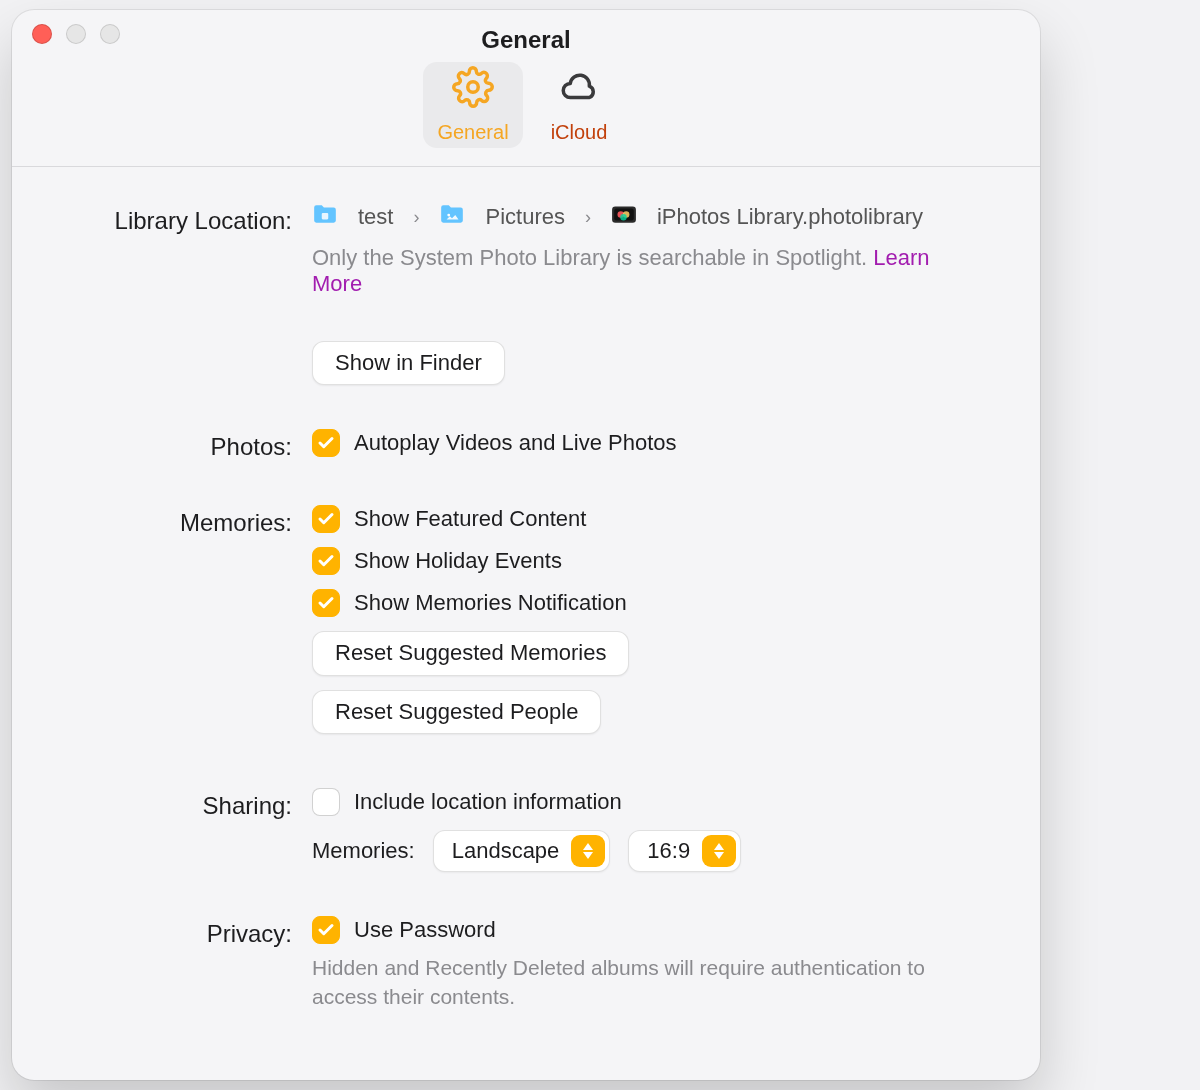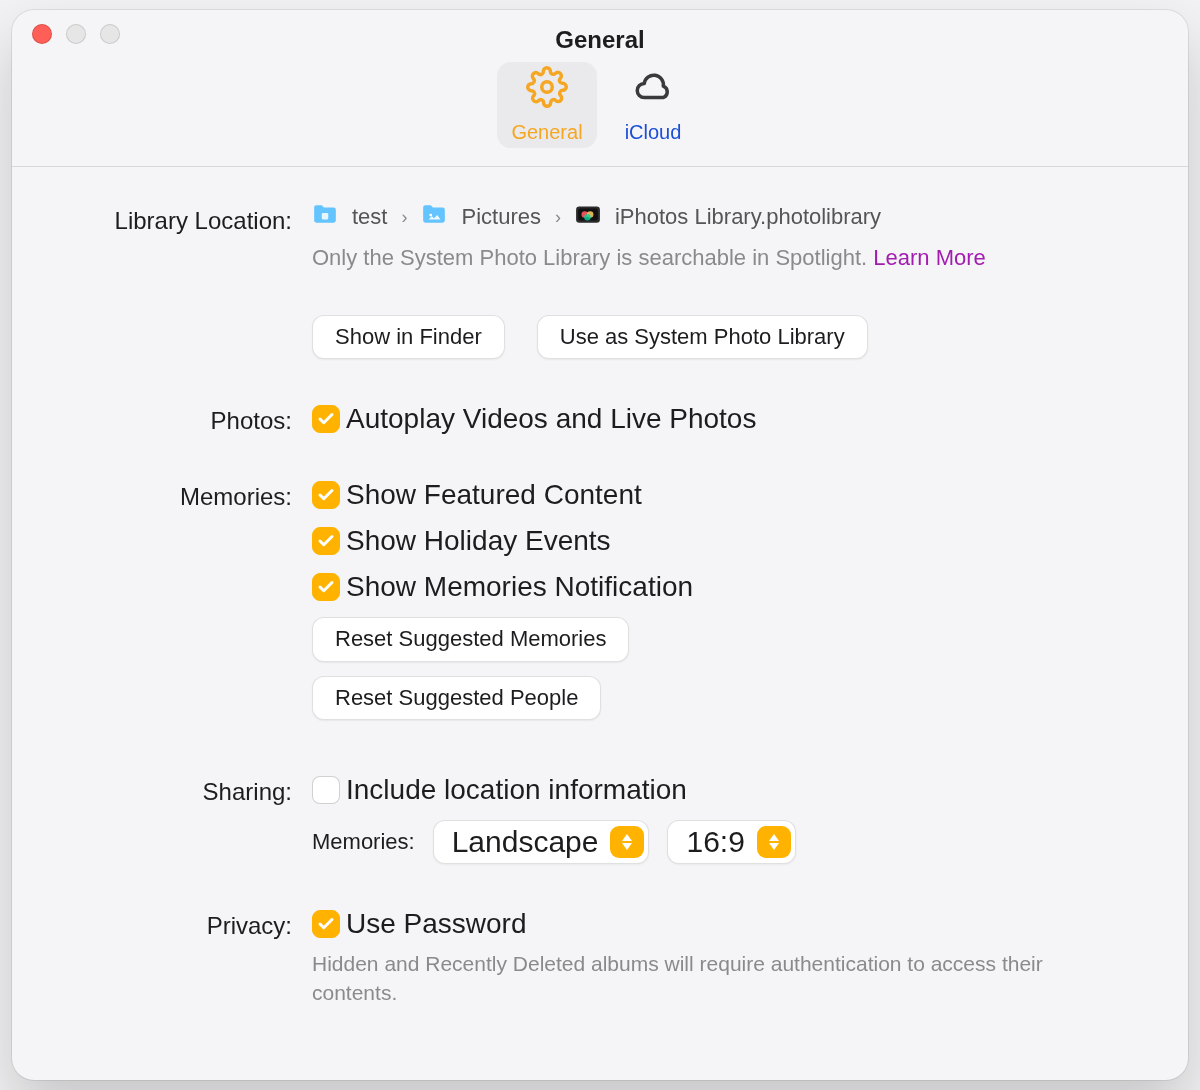--- a/index.html
+++ b/index.html
@@ -5,21 +5,21 @@
   * { box-sizing: border-box; margin: 0; padding: 0; }
   html, body { width: 1200px; height: 1090px; }
   body {
     font-family: -apple-system, "Helvetica Neue", Helvetica, Arial, sans-serif;
     font-size: 21px;
     background: #f2f2f4;
     color: #1d1d1f;
     -webkit-font-smoothing: antialiased;
   }
   .window {
-    width: 1176px;
+    width: 1028px;
     height: 1070px;
     margin: 10px 12px;
     background: #f5f5f7;
     border-radius: 22px;
     box-shadow: 0 0 0 1px rgba(0,0,0,0.08), 0 30px 60px rgba(0,0,0,0.18);
     overflow: hidden;
     position: relative;
   }
   .titlebar {
     height: 46px;
@@ -57,21 +57,21 @@
   .tab {
     width: 100px;
     height: 86px;
     border-radius: 14px;
     display: flex;
     flex-direction: column;
     align-items: center;
     justify-content: center;
     gap: 8px;
     font-size: 20px;
-    color: #1d4ed8;
+    color: #c2410c;
   }
   .tab.selected {
     background: #eaeaec;
     color: #f5a623;
   }
   .tab .lbl { font-size: 20px; }
   .content {
     padding: 36px 60px 40px 60px;
   }
   .row {
@@ -89,21 +89,21 @@
   }
   .body-col {
     flex: 1;
     display: flex;
     flex-direction: column;
     gap: 14px;
   }
   .breadcrumb {
     display: flex;
     align-items: center;
-    gap: 14px;
+    gap: 20px;
     font-size: 22px;
     color: #8a8a8e;
     flex-wrap: wrap;
   }
   .breadcrumb .chev { color: #8a8a8e; font-size: 18px; }
   .breadcrumb .seg { color: #555; }
   .folder-blue { width: 26px; height: 22px; }
   .helper {
     color: #8a8a8e;
     font-size: 22px;
@@ -117,22 +117,22 @@
     padding: 8px 22px;
     font-size: 22px;
     color: #1d1d1f;
     box-shadow: 0 1px 2px rgba(0,0,0,0.06);
     white-space: nowrap;
     line-height: 1.2;
   }
   .check-line {
     display: flex;
     align-items: center;
-    gap: 6px;
-    font-size: 28px;
+    gap: 14px;
+    font-size: 22px;
   }
   .cbox {
     width: 28px; height: 28px;
     border-radius: 8px;
     background: #fff;
     border: 1px solid rgba(0,0,0,0.18);
     display: inline-flex;
     align-items: center;
     justify-content: center;
     flex: 0 0 28px;
@@ -157,21 +157,21 @@
     font-size: 22px;
   }
   .select {
     display: inline-flex;
     align-items: center;
     background: #fff;
     border: 1px solid rgba(0,0,0,0.12);
     border-radius: 12px;
     padding: 4px 4px 4px 18px;
     gap: 12px;
-    font-size: 30px;
+    font-size: 22px;
     box-shadow: 0 1px 2px rgba(0,0,0,0.05);
   }
   .select .caret-box {
     width: 34px; height: 32px;
     border-radius: 9px;
     background: #ffb300;
     display: flex;
     flex-direction: column;
     align-items: center;
     justify-content: center;
@@ -249,21 +249,20 @@
           </span>
           <span class="seg">iPhotos Library.photolibrary</span>
         </div>
         <div class="helper">
           <span>Only the System Photo Library is searchable in Spotlight.</span>
           <a href="#">Learn More</a>
         </div>
         <div class="spacer-md"></div>
         <div class="btn-row">
           <button class="btn">Show in Finder</button>
-          <button class="btn">Use as System Photo Library</button>
         </div>
       </div>
     </div>
 
     <div class="spacer-lg"></div>
 
     <div class="row">
       <div class="label-col">Photos:</div>
       <div class="body-col">
         <label class="check-line">

